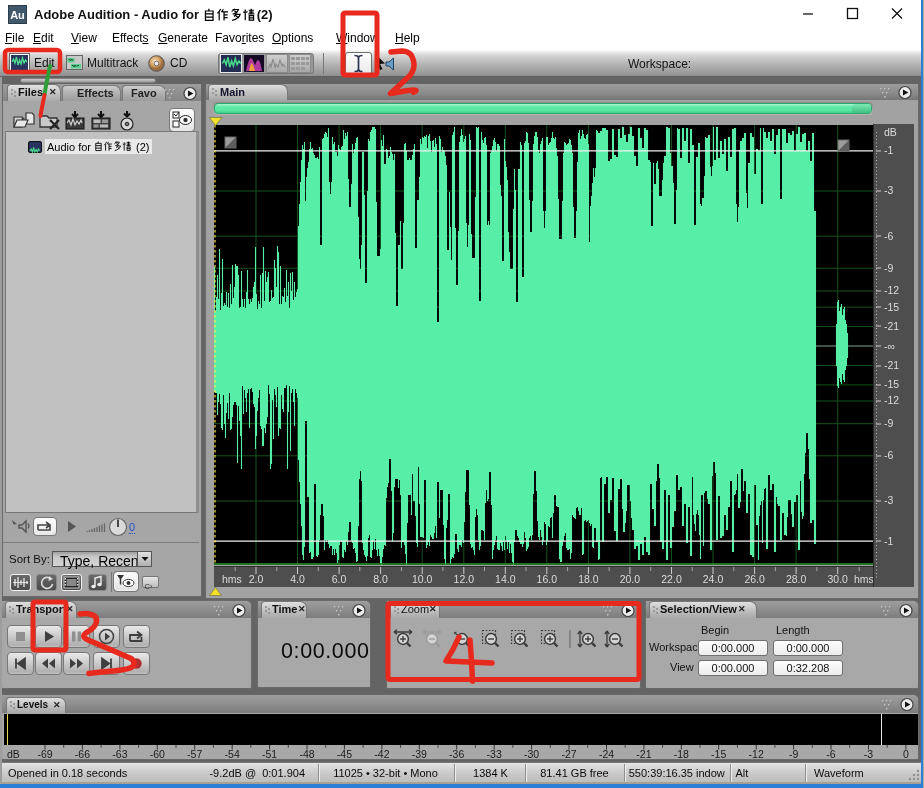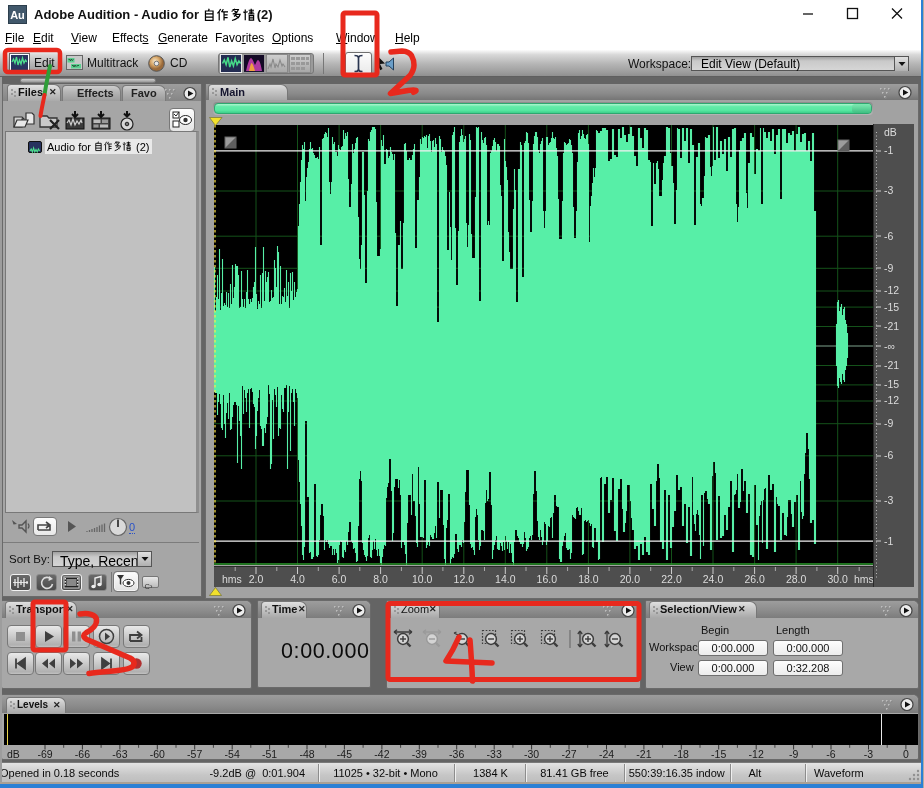--- a/index.html
+++ b/index.html
@@ -88,24 +88,20 @@
           <path d="M8.5 2.5 C10.2 2.5 12 3 12.5 4.2 C13 3 14.8 2.5 16.5 2.5"></path>
           <path d="M8.5 18.5 C10.2 18.5 12 18 12.5 16.8 C13 18 14.8 18.5 16.5 18.5"></path>
           <line x1="12.5" y1="4.2" x2="12.5" y2="16.8"></line>
         </g>
       </svg></div>
 <svg class="abs" style="left:374px;top:4px" width="24" height="20" viewBox="0 0 24 20">
       <path d="M2 0.5 L11 9.5 L6 10 L8.5 15 L6.2 16.2 L4 11.5 L1.5 14 Z" fill="#111"></path>
       <path d="M12 8 h3 l4.5 -4 v12 l-4.5 -4 h-3 z" fill="#6a9ec8" stroke="#23405c" stroke-width="1"></path>
     </svg>
 <span class="abs" style="left:628px;top:7px;font-size:12px;color:#111">Workspace:</span>
-<div class="abs" style="left:691px;top:6px;width:218px;height:15px;background:linear-gradient(#9f9f9f,#c9c9c9 30%,#d6d6d6);border:1px solid #555;font-size:12px;color:#000;padding-left:9px;line-height:14px">Edit View (Default)
-<div class="abs" style="right:0;top:0;width:14px;height:14px;background:linear-gradient(#e0e0e0,#b0b0b0);border-left:1px solid #555"><svg width="14" height="14">
-          <path d="M3.5 5 L7 9 L10.5 5 Z" fill="#111"></path>
-        </svg></div></div>
 </div>
 <div class="abs" style="left:20px;top:78px;width:136px;height:5px;background:linear-gradient(#cfcfcf,#9a9a9a);border:1px solid #808080;border-radius:3px"></div>
 <div class="abs" style="left:2px;top:84px;width:200px;height:513px;background:#a6a6a6;border:1px solid #6a6a6a;border-top:none">
 <div class="abs" style="left:0;top:0;width:198px;height:17px;background:linear-gradient(#9d9d9d,#858585)"></div>
 <div class="abs" style="left:4px;top:0;width:54px;height:17px;background:linear-gradient(#e2e2e2,#cacaca 40%,#aaaaaa);border:1px solid #777;border-bottom:none;border-radius:4px 7px 0 0">
 <svg width="8" height="12" style="position:absolute;left:2px;top:3px">
         <g fill="#8a8a8a">
           <circle cx="2" cy="2" r="1"></circle>
           <circle cx="5" cy="4" r="1"></circle>
           <circle cx="2" cy="6" r="1"></circle>
@@ -765,35 +761,35 @@
       <text x="714.7" y="13" font-size="10.5" fill="#1a1a1a" text-anchor="middle" font-family="Liberation Sans">-15</text>
       <text x="752.2" y="13" font-size="10.5" fill="#1a1a1a" text-anchor="middle" font-family="Liberation Sans">-12</text>
       <text x="789.6" y="13" font-size="10.5" fill="#1a1a1a" text-anchor="middle" font-family="Liberation Sans">-9</text>
       <text x="827.0" y="13" font-size="10.5" fill="#1a1a1a" text-anchor="middle" font-family="Liberation Sans">-6</text>
       <text x="864.5" y="13" font-size="10.5" fill="#1a1a1a" text-anchor="middle" font-family="Liberation Sans">-3</text>
       <text x="901.9" y="13" font-size="10.5" fill="#1a1a1a" text-anchor="middle" font-family="Liberation Sans">0</text>
       <text x="3" y="13" font-size="10.5" fill="#1a1a1a" font-family="Liberation Sans">dB</text>
     </svg>
 </div>
 <div class="abs" style="left:0;top:762px;width:924px;height:21px;background:linear-gradient(#e3e3e3,#c6c6c6 60%,#bdbdbd);border-top:1px solid #7a7a7a;font-size:11px;color:#0a0a0a">
-<span class="abs" style="left:0;top:4px">Opened in 0.18 seconds</span>
+<span class="abs" style="left:8px;top:4px">Opened in 0.18 seconds</span>
 <span class="abs" style="left:205px;top:4px;width:100px;text-align:right">-9.2dB @&nbsp;&nbsp;0:01.904</span>
 <span class="abs" style="left:317.5px;top:4px;width:136.0px;text-align:center;">11025 • 32-bit • Mono</span>
 <div class="abs" style="left:317.5px;top:1px;width:1px;height:19px;background:#8d8d8d"></div>
 <div class="abs" style="left:318.5px;top:1px;width:1px;height:19px;background:#efefef"></div>
 <span class="abs" style="left:453.5px;top:4px;width:74px;text-align:center;">1384 K</span>
 <div class="abs" style="left:453.5px;top:1px;width:1px;height:19px;background:#8d8d8d"></div>
 <div class="abs" style="left:454.5px;top:1px;width:1px;height:19px;background:#efefef"></div>
 <span class="abs" style="left:525px;top:4px;width:99px;text-align:center;">81.41 GB free</span>
 <div class="abs" style="left:525px;top:1px;width:1px;height:19px;background:#8d8d8d"></div>
 <div class="abs" style="left:526px;top:1px;width:1px;height:19px;background:#efefef"></div>
 <span class="abs" style="left:624px;top:4px;width:105.5px;text-align:center;">550:39:16.35 indow</span>
 <div class="abs" style="left:624px;top:1px;width:1px;height:19px;background:#8d8d8d"></div>
 <div class="abs" style="left:625px;top:1px;width:1px;height:19px;background:#efefef"></div>
-<span class="abs" style="left:729.5px;top:4px;width:75.5px;padding-left:19px;">Alt</span>
+<span class="abs" style="left:729.5px;top:4px;width:75.5px;padding-left:6px;">Alt</span>
 <div class="abs" style="left:729.5px;top:1px;width:1px;height:19px;background:#8d8d8d"></div>
 <div class="abs" style="left:730.5px;top:1px;width:1px;height:19px;background:#efefef"></div>
 <span class="abs" style="left:805px;top:4px;width:140px;padding-left:9px;">Waveform</span>
 <div class="abs" style="left:805px;top:1px;width:1px;height:19px;background:#8d8d8d"></div>
 <div class="abs" style="left:806px;top:1px;width:1px;height:19px;background:#efefef"></div>
 <svg class="abs" style="right:4px;top:6px" width="13" height="13">
       <g fill="#909090">
         <circle cx="11" cy="2" r="1.2"></circle>
         <circle cx="7" cy="6" r="1.2"></circle>
         <circle cx="11" cy="6" r="1.2"></circle>

